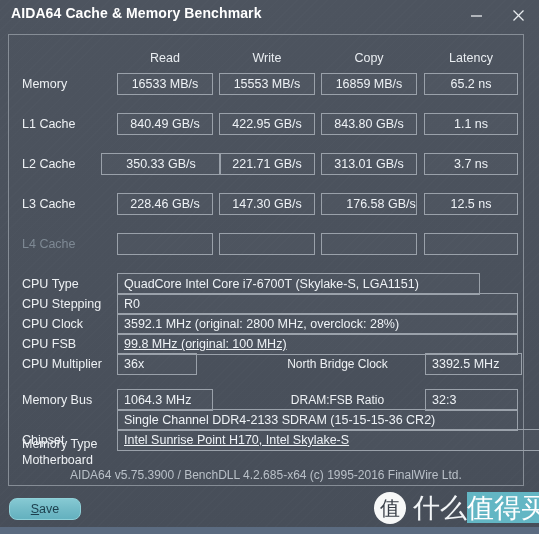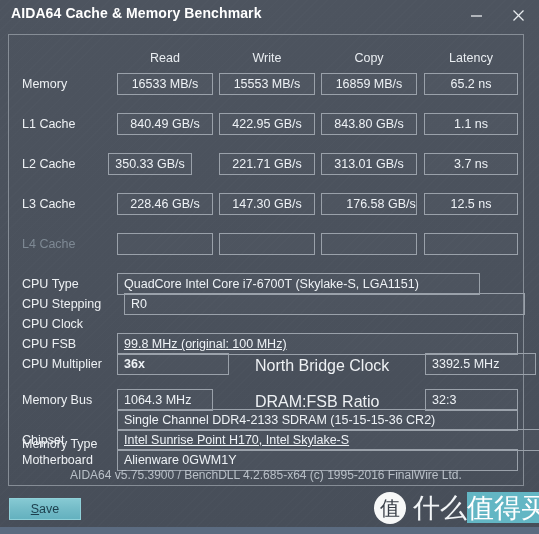--- a/index.html
+++ b/index.html
@@ -105,24 +105,24 @@
   
   .info-label {
     position: absolute;
     left: 22px;
     font-size: 12.5px;
     color: #eef1f4;
     white-space: nowrap;
   }
   .inline-label {
     position: absolute;
-    font-size: 16px;
+    font-size: 12px;
     color: #eef1f4;
     white-space: nowrap;
-    text-align: left;
+    text-align: center;
   }
 
   
   .version {
     position: absolute;
     left: 9px; top: 468px;
     width: 514px;
     text-align: center;
     font-size: 12px;
     color: #b9c0c8;
@@ -138,21 +138,21 @@
     background: linear-gradient(180deg, #86c9d3 0%, #74bcc8 48%, #64b1bf 100%);
     color: #1c3f4d;
     font-size: 12.5px;
     line-height: 20px;
     text-align: center;
     white-space: nowrap;
     cursor: default;
   }
   .tealbtn u { text-decoration: underline; }
 
-  #save-button { left: 9px; top: 498px; width: 72px; }
+  #save-button { left: 9px; top: 498px; width: 72px; border-radius: 8px; }
   #start-benchmark-button { left: 214px; top: 498px; width: 112px; }
 
   
   .watermark {
     position: absolute;
     left: 374px; top: 486px;
     width: 160px; height: 44px;
     display: flex;
     align-items: center;
   }
@@ -223,66 +223,66 @@
   <div class="field" style="left:321px; top:73px; width:96px;">16859 MB/s</div>
   <div class="field" style="left:424px; top:73px; width:94px;">65.2 ns</div>
 
   <div class="row-label" style="left:22px; top:117px;">L1 Cache</div>
   <div class="field" style="left:117px; top:113px; width:96px;">840.49 GB/s</div>
   <div class="field" style="left:219px; top:113px; width:96px;">422.95 GB/s</div>
   <div class="field" style="left:321px; top:113px; width:96px;">843.80 GB/s</div>
   <div class="field" style="left:424px; top:113px; width:94px;">1.1 ns</div>
 
   <div class="row-label" style="left:22px; top:157px;">L2 Cache</div>
-  <div class="field" style="left:108px; top:153px; width:84px;">350.33 GB/s</div>
+  <div class="field" style="left:101px; top:153px; width:120px;">350.33 GB/s</div>
   <div class="field" style="left:219px; top:153px; width:96px;">221.71 GB/s</div>
   <div class="field" style="left:321px; top:153px; width:96px;">313.01 GB/s</div>
   <div class="field" style="left:424px; top:153px; width:94px;">3.7 ns</div>
 
   <div class="row-label" style="left:22px; top:197px;">L3 Cache</div>
   <div class="field" style="left:117px; top:193px; width:96px;">228.46 GB/s</div>
   <div class="field" style="left:219px; top:193px; width:96px;">147.30 GB/s</div>
   <div class="field" style="left:321px; top:193px; width:96px;padding-left:24px;">176.58 GB/s</div>
   <div class="field" style="left:424px; top:193px; width:94px;">12.5 ns</div>
 
   <div class="row-label dim" style="left:22px; top:237px;">L4 Cache</div>
   <div class="field" style="left:117px; top:233px; width:96px;"></div>
   <div class="field" style="left:219px; top:233px; width:96px;"></div>
   <div class="field" style="left:321px; top:233px; width:96px;"></div>
   <div class="field" style="left:424px; top:233px; width:94px;"></div>
 
   <div class="info-label" style="top:277px;">CPU Type</div>
   <div class="field left" style="left:117px; top:273px; width:363px;">QuadCore Intel Core i7-6700T  (Skylake-S, LGA1151)</div>
 
   <div class="info-label" style="top:297px;">CPU Stepping</div>
-  <div class="field left" style="left:117px; top:293px; width:401px;margin-left:7px;">R0</div>
+  <div class="field left" style="left:117px; top:293px; width:401px;">R0</div>
 
   <div class="info-label" style="top:317px;">CPU Clock</div>
+  <div class="field left" style="left:117px; top:313px; width:401px;">3592.1 MHz  (original: 2800 MHz, overclock: 28%)</div>
 
   <div class="info-label" style="top:337px;">CPU FSB</div>
   <div class="field left" style="left:117px; top:333px; width:401px;text-decoration:underline;">99.8 MHz  (original: 100 MHz)</div>
 
   <div class="info-label" style="top:357px;">CPU Multiplier</div>
-  <div class="field left" style="left:117px; top:353px; width:112px;font-weight:bold;">36x</div>
+  <div class="field left" style="left:117px; top:353px; width:80px;">36x</div>
   <div class="inline-label" style="left:255px; top:357px; width:165px;">North Bridge Clock</div>
-  <div class="field left" style="left:425px; top:353px; width:111px;">3392.5 MHz</div>
+  <div class="field left" style="left:425px; top:353px; width:97px;">3392.5 MHz</div>
 
   <div class="info-label" style="top:393px;">Memory Bus</div>
   <div class="field left" style="left:117px; top:389px; width:96px;">1064.3 MHz</div>
   <div class="inline-label" style="left:255px; top:393px; width:165px;">DRAM:FSB Ratio</div>
   <div class="field left" style="left:425px; top:389px; width:93px;">32:3</div>
 
   <div class="info-label" style="top:413px;margin-top:24px;">Memory Type</div>
   <div class="field left" style="left:117px; top:409px; width:401px;">Single Channel DDR4-2133 SDRAM  (15-15-15-36 CR2)</div>
 
   <div class="info-label" style="top:433px;">Chipset</div>
   <div class="field left" style="left:117px; top:429px; width:480px;text-decoration:underline;">Intel Sunrise Point H170, Intel Skylake-S</div>
 
   <div class="info-label" style="top:453px;">Motherboard</div>
-  <div class="field left" style="left:117px; top:449px; width:401px;">Alienware 0GWM1Y</div>
 
   <div class="version">AIDA64 v5.75.3900 / BenchDLL 4.2.685-x64  (c) 1995-2016 FinalWire Ltd.</div>
 
   <div class="tealbtn" id="save-button"><span></span><u>S</u><span>ave</span></div>
 
 
   <div class="watermark">
     <div class="wm-badge">值</div>
     <div class="wm-text"><span>什么</span><span class="wm-hl">值得买</span></div>
   </div>

